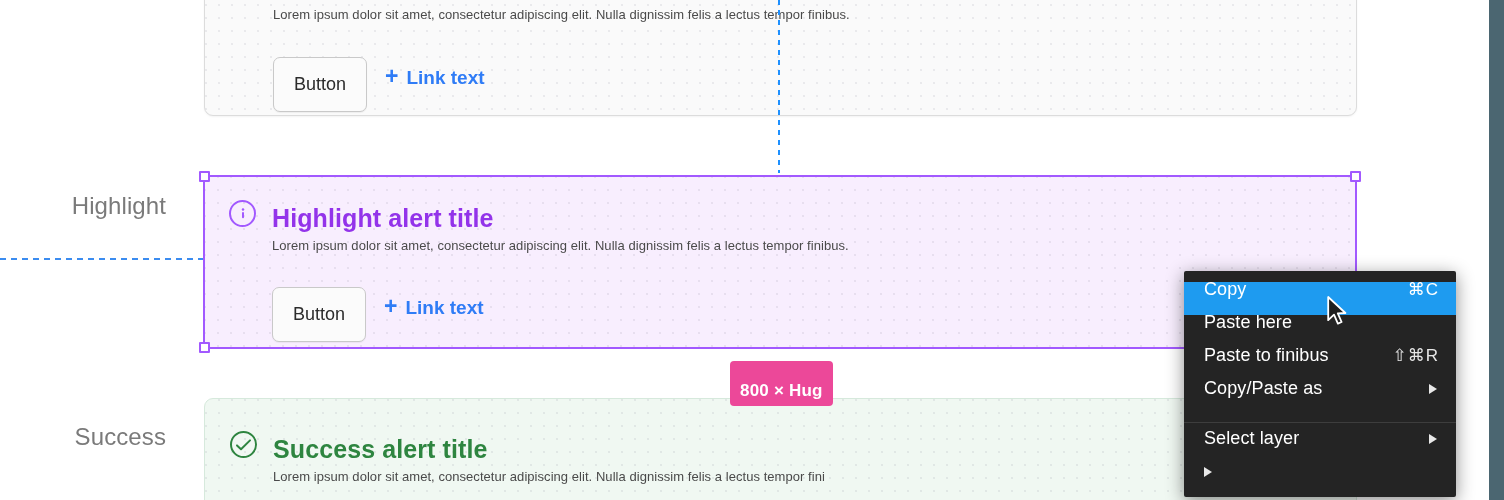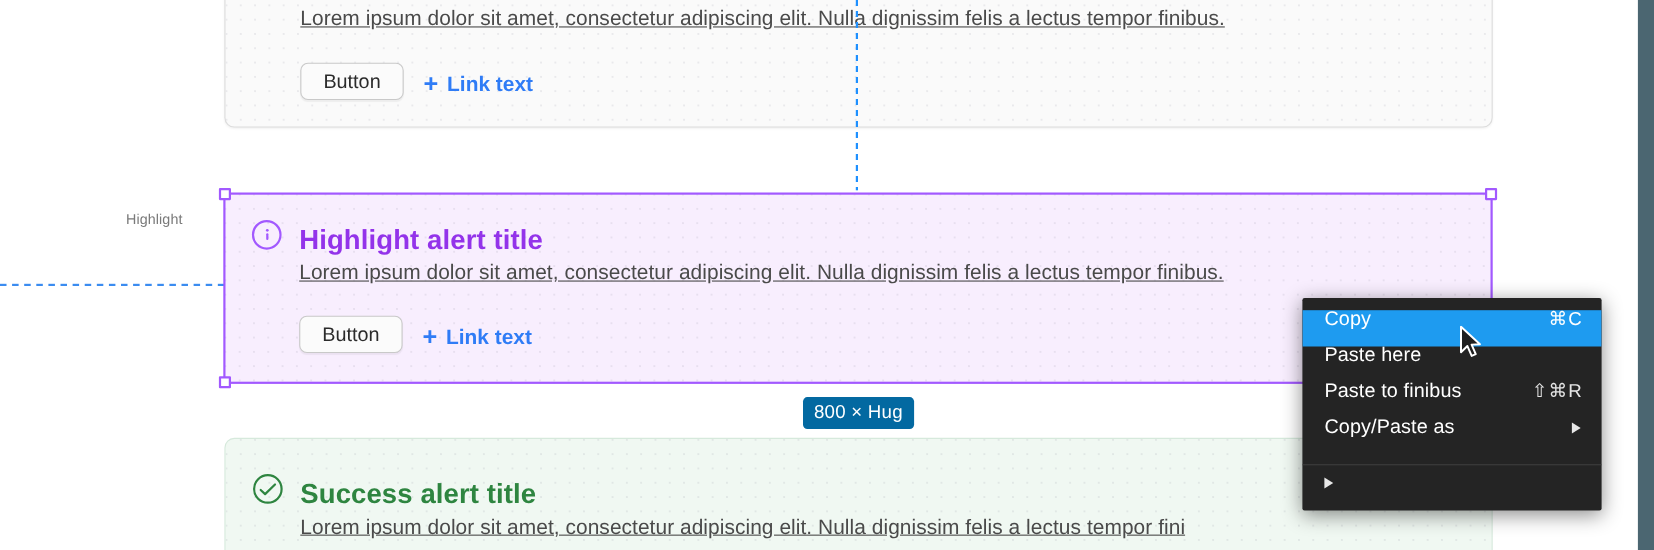--- a/index.html
+++ b/index.html
@@ -39,21 +39,21 @@
     width: 204px; height: 2px;
     background-image: linear-gradient(to right,
        #3b8cf0 0px, #3b8cf0 6px, rgba(255,255,255,0) 6px, rgba(255,255,255,0) 11px);
     background-size: 11px 2px;
   }
 
   
   .row-label {
     position: absolute;
     color: #7a7a7a;
-    font-size: 13px;
+    font-size: 24px;
     text-align: right;
     width: 160px;
     letter-spacing: .1px;
   }
   #label-highlight { left: 6px; top: 192px; }
   #label-success  { left: 6px; top: 423px; }
 
   
   .alert {
     position: absolute;
@@ -98,39 +98,38 @@
 
   
   .alert-title {
     position: absolute;
     font-size: 25px;
     font-weight: bold;
     letter-spacing: .1px;
   }
   .alert-body {
     position: absolute;
-    font-size: 19px;
+    font-size: 13px;
     color: #4a4a4a;
     white-space: nowrap;
     letter-spacing: .05px;
-    text-decoration: underline;
   }
   .icon-circle {
     position: absolute;
     width: 27px; height: 27px;
     border-radius: 50%;
     border: 2px solid currentColor;
     display: flex; align-items: center; justify-content: center;
   }
   .icon-circle svg { display: block; }
 
   
   .btn {
     position: absolute;
-    height: 34px;
+    height: 55px;
     padding: 0 20px;
     display: flex; align-items: center; justify-content: center;
     background: #fbfbfb;
     border: 1px solid #c9c9c9;
     border-radius: 7px;
     font-size: 18px;
     color: #2b2b2b;
     box-shadow: 0 1px 1px rgba(0,0,0,.05);
     cursor: default;
   }
@@ -167,25 +166,25 @@
   }
   .h-tl { left: -6px;  top: -6px; }
   .h-tr { right: -6px; top: -6px; }
   .h-bl { left: -6px;  bottom: -6px; }
   .h-br { right: -6px; bottom: -6px; }
 
   
   #size-badge {
     position: absolute;
     left: 730px; top: 361px;
-    background: #0369a1;
+    background: #ec4899;
     color: #ffffff;
     font-size: 17px;
-    font-weight: normal;
-    padding: 4px 10px 5px;
+    font-weight: bold;
+    padding: 20px 10px 5px;
     border-radius: 4px;
     white-space: nowrap;
     letter-spacing: .2px;
   }
 
   
   #context-menu {
     position: absolute;
     left: 1184px; top: 271px;
     width: 272px;
@@ -279,20 +278,21 @@
     </span>
 
     <div class="alert-title" style="left:68px; top:36px; color:#2e8540;">Success alert title</div>
     <div class="alert-body" style="left:68px; top:70px;">Lorem ipsum dolor sit amet, consectetur adipiscing elit. Nulla dignissim felis a lectus tempor fini</div>
   </div>
 
   <div class="guide-v"></div>
   <div class="guide-h"></div>
 
   <div class="row-label" id="label-highlight">Highlight</div>
+  <div class="row-label" id="label-success">Success</div>
 
   <div id="selection">
     <span class="handle h-tl"></span>
     <span class="handle h-tr"></span>
     <span class="handle h-bl"></span>
     <span class="handle h-br"></span>
   </div>
 
   <div id="size-badge">800 × Hug</div>
 
@@ -312,20 +312,24 @@
       <span class="menu-shortcut">⇧⌘R</span>
     </div>
 
     <div class="menu-item">
       <span class="menu-label">Copy/Paste as</span>
       <span class="menu-arrow"></span>
     </div>
 
     <div class="menu-sep"></div>
 
+    <div class="menu-item">
+      <span class="menu-label">Select layer</span>
+      <span class="menu-arrow"></span>
+    </div>
 
     <div class="menu-item">
       <span class="menu-arrow"></span>
     </div>
   </div>
 
   <div id="cursor">
     <svg width="22" height="32" viewBox="0 0 22 32" aria-hidden="true">
       <path d="M1.2 1 L1.2 24.2 L7.0 18.6 L10.9 27.6 L14.6 26.0 L10.8 17.3 L18.4 17.0 Z" fill="#1f1f1f" stroke="#ffffff" stroke-width="1.8" stroke-linejoin="round"></path>
     </svg>

